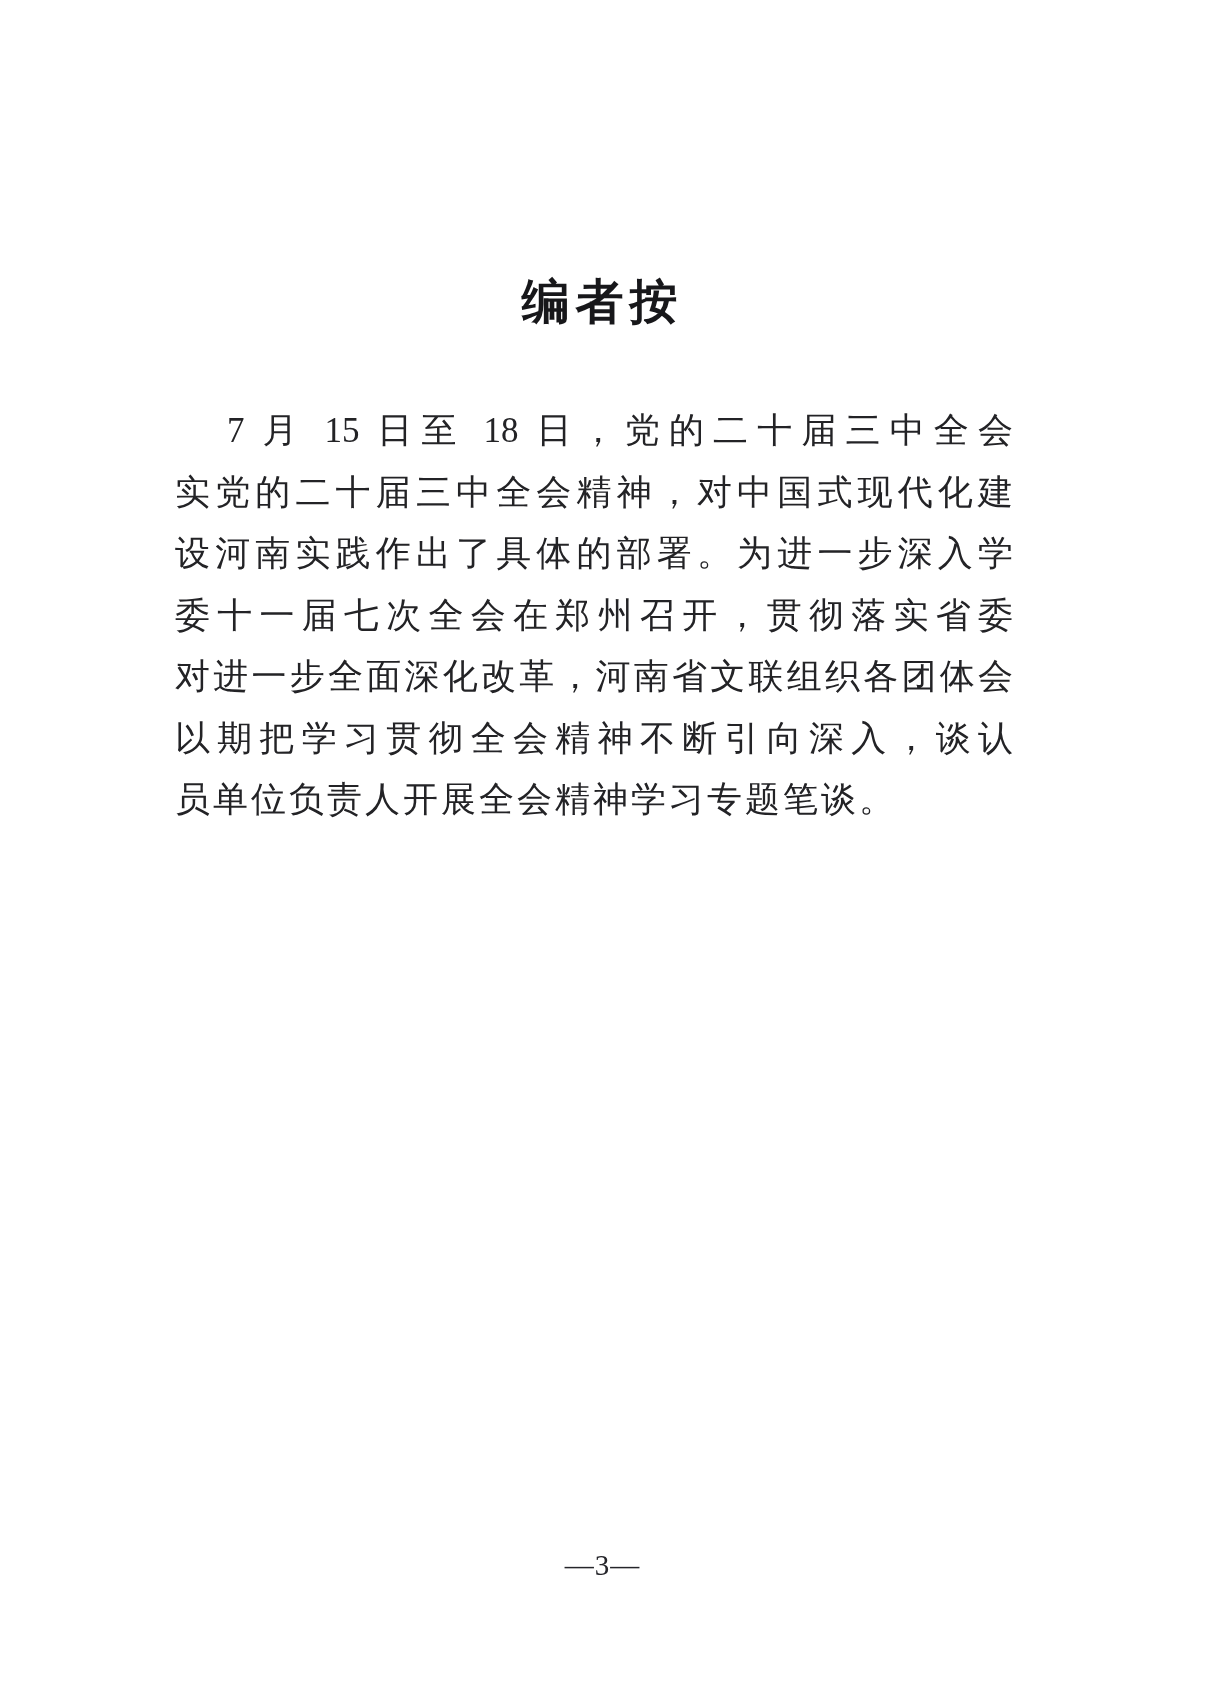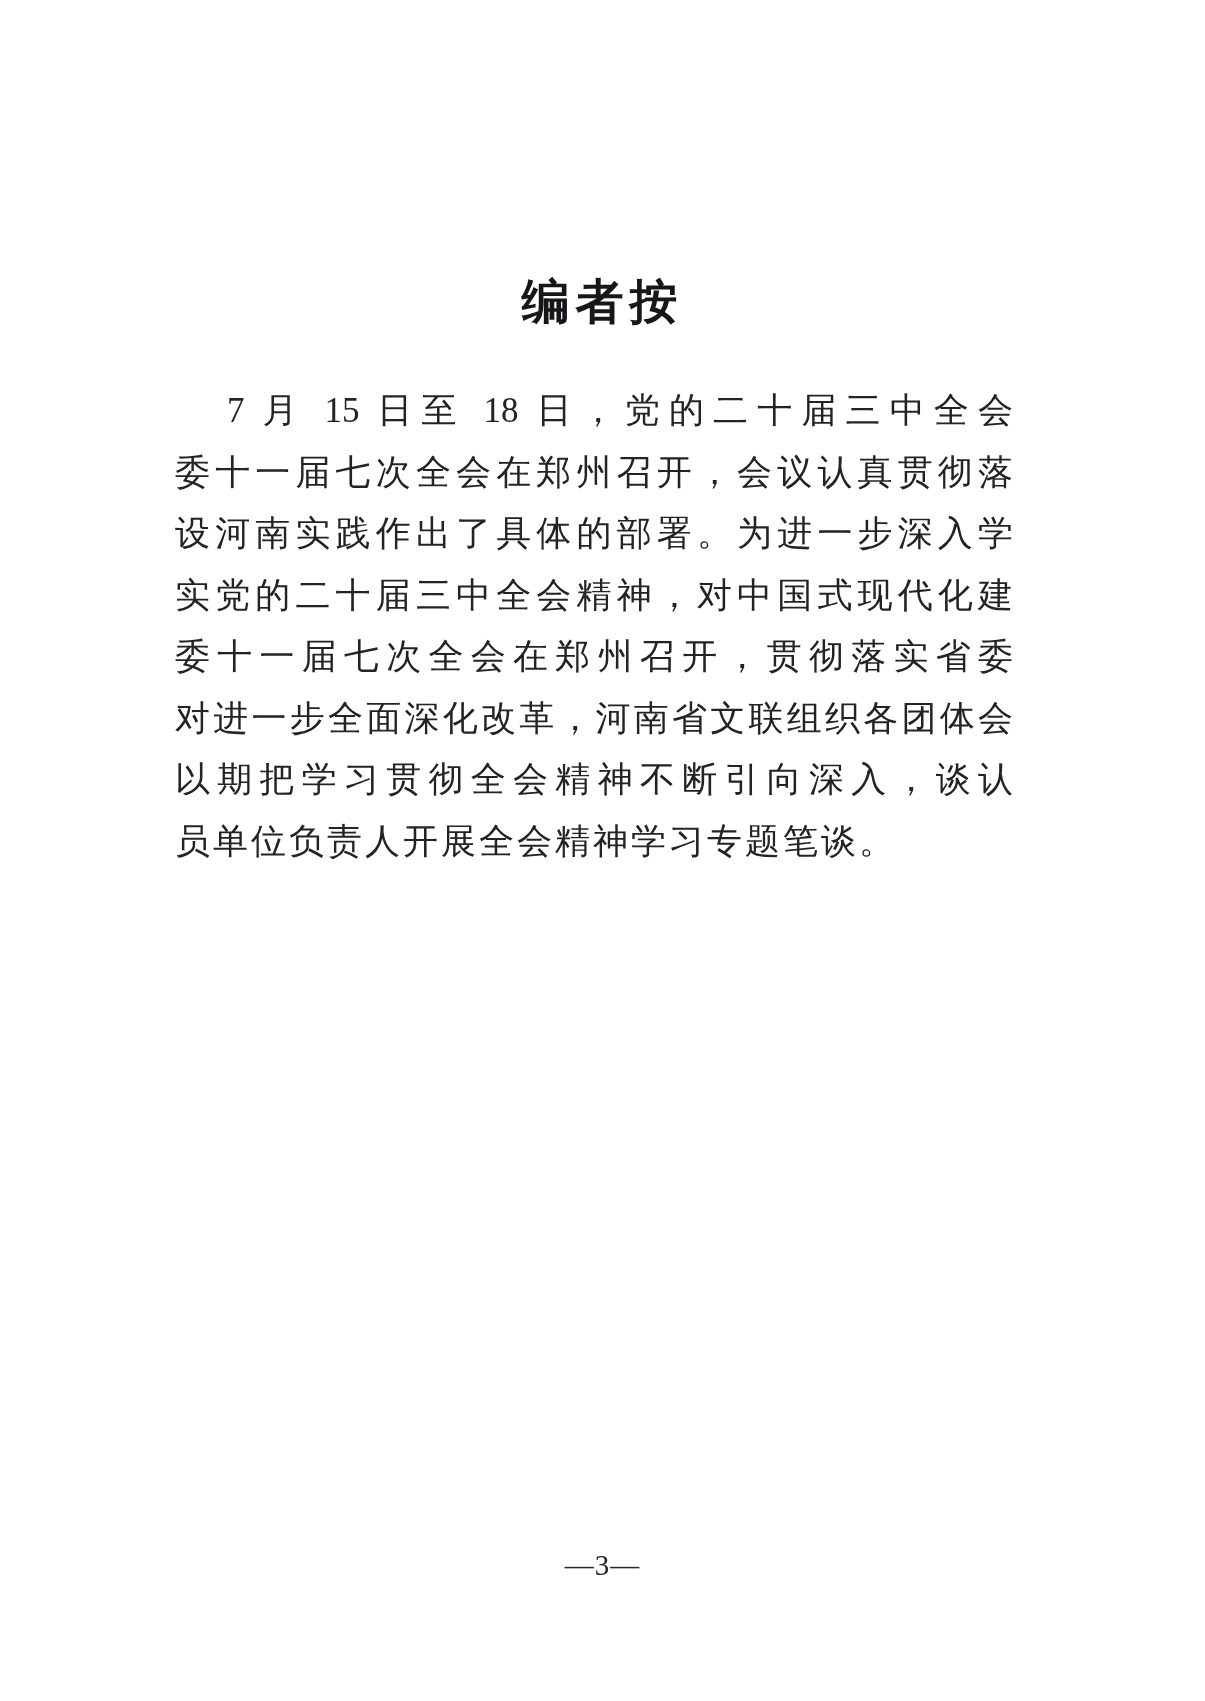--- a/index.html
+++ b/index.html
@@ -24,21 +24,21 @@
     margin: 0;
     text-align: center;
     font-size: 48px;
     line-height: 1.1;
     font-weight: 700;
     letter-spacing: 6px;
     color: #17171a;
   }
   .body-text {
     position: absolute;
-    top: 380px;
+    top: 400px;
     left: 175px;
     width: 838px;
     color: #232326;
     font-size: 35px;
   }
   .line {
     height: 61.5px;
     line-height: 61.5px;
     text-align: justify;
     text-align-last: justify;
@@ -64,23 +64,22 @@
   }
 </style>
 </head>
 <body>
 
 <div class="page">
   <h1 class="doc-title">编者按</h1>
 
   <div class="body-text">
       <div class="line first">7 月 15 日至 18 日，党的二十届三中全会</div>
-      <div class="line">委十一届七次全会在郑州召开，会议认真贯彻落</div>
+      <div class="line">实党的二十届三中全会精神，对中国式现代化建</div>
       <div class="line">设河南实践作出了具体的部署。为进一步深入学</div>
-      <div class="line">实党的二十届三中全会精神，对中国式现代化建</div>
       <div class="line">委十一届七次全会在郑州召开，贯彻落实省委</div>
       <div class="line">对进一步全面深化改革，河南省文联组织各团体会</div>
       <div class="line">以期把学习贯彻全会精神不断引向深入，谈认</div>
       <div class="line last">员单位负责人开展全会精神学习专题笔谈。</div>
     </div>
 
   <div class="page-number">—3—</div>
 </div>
 
 </body></html>

